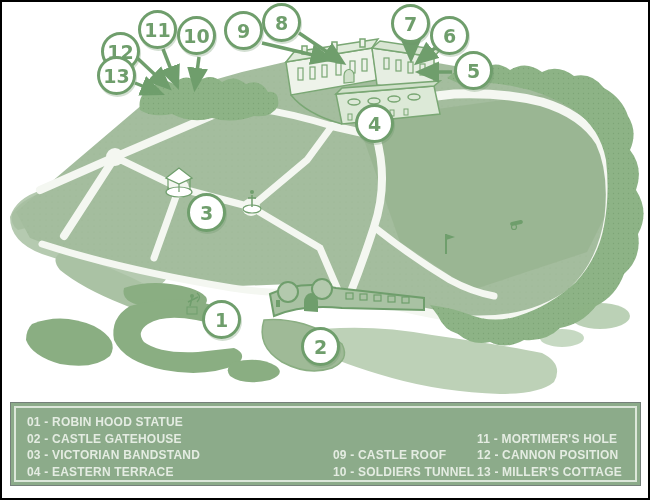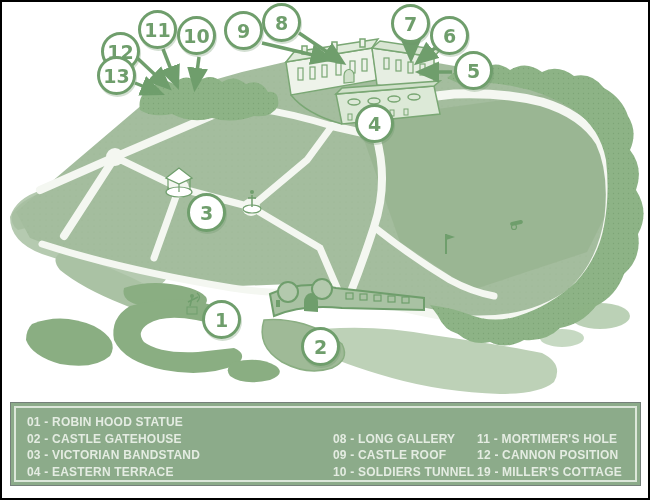--- a/index.html
+++ b/index.html
@@ -239,25 +239,24 @@
     <div class="legend-inner">
       <div class="legend-col c1">
         <div class="legend-item">01 - ROBIN HOOD STATUE</div>
         <div class="legend-item">02 - CASTLE GATEHOUSE</div>
         <div class="legend-item">03 - VICTORIAN BANDSTAND</div>
         <div class="legend-item">04 - EASTERN TERRACE</div>
       </div>
       <div class="legend-col c2">
       </div>
       <div class="legend-col c3">
-        <div class="legend-item">08 - LONG GALLERY</div>
         <div class="legend-item">09 - CASTLE ROOF</div>
         <div class="legend-item">10 - SOLDIERS TUNNEL</div>
       </div>
       <div class="legend-col c4">
         <div class="legend-item">11 - MORTIMER'S HOLE</div>
         <div class="legend-item">12 - CANNON POSITION</div>
-        <div class="legend-item">19 - MILLER'S COTTAGE</div>
+        <div class="legend-item">13 - MILLER'S COTTAGE</div>
       </div>
     </div>
   </div>
 
 </div>
 
 </body></html>

